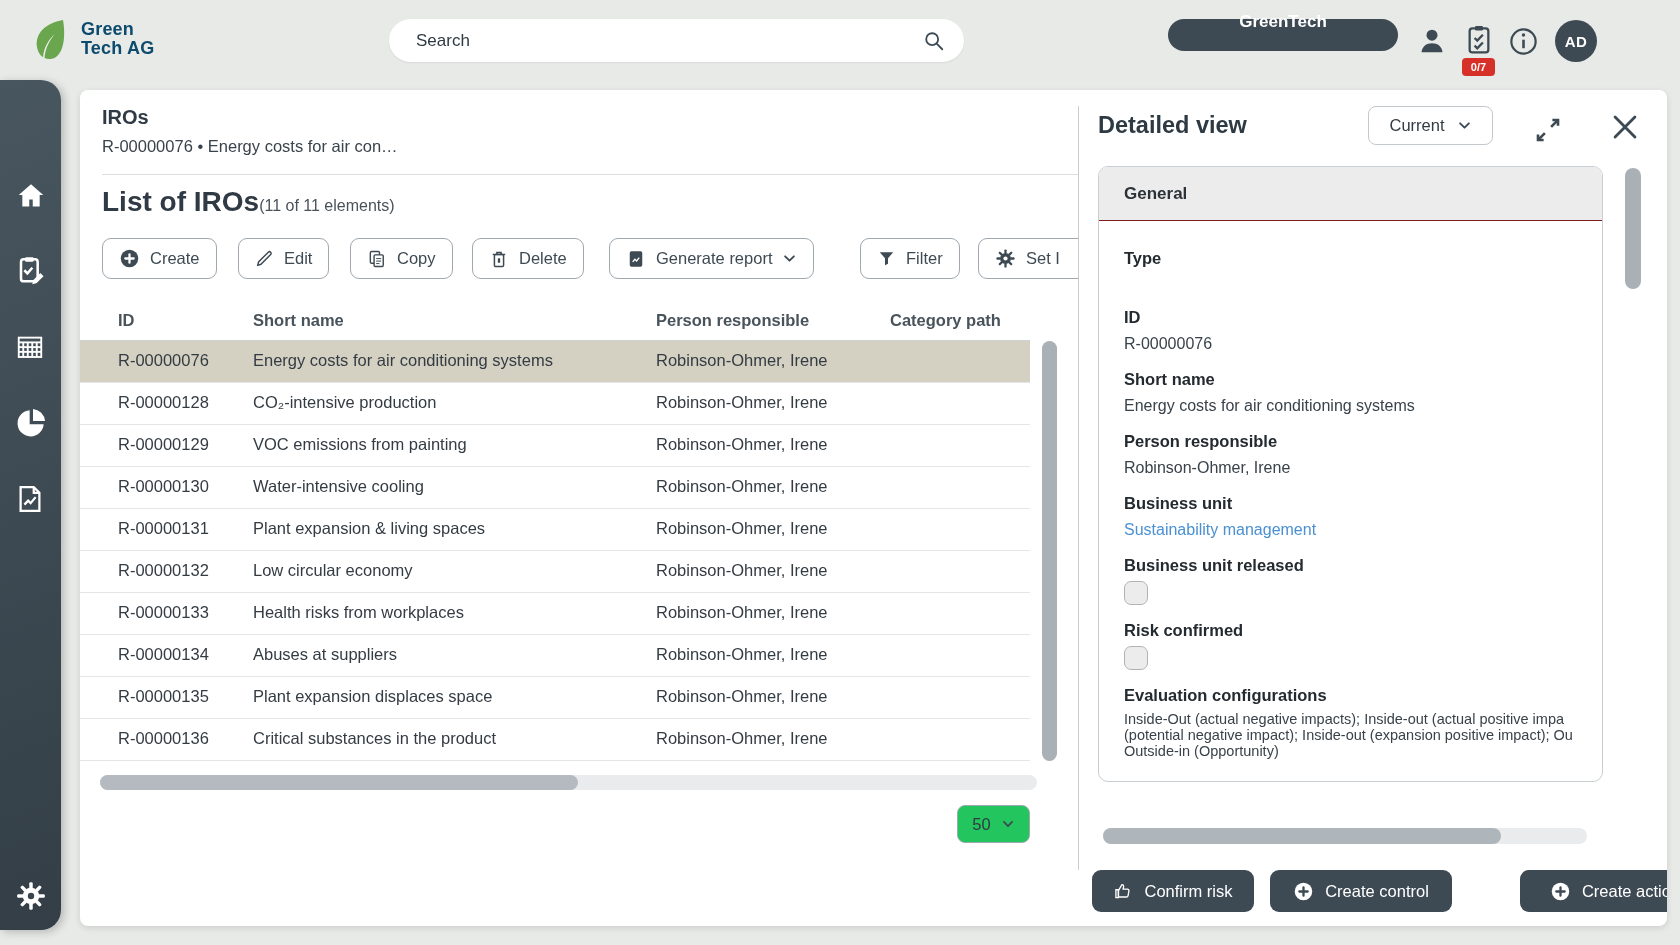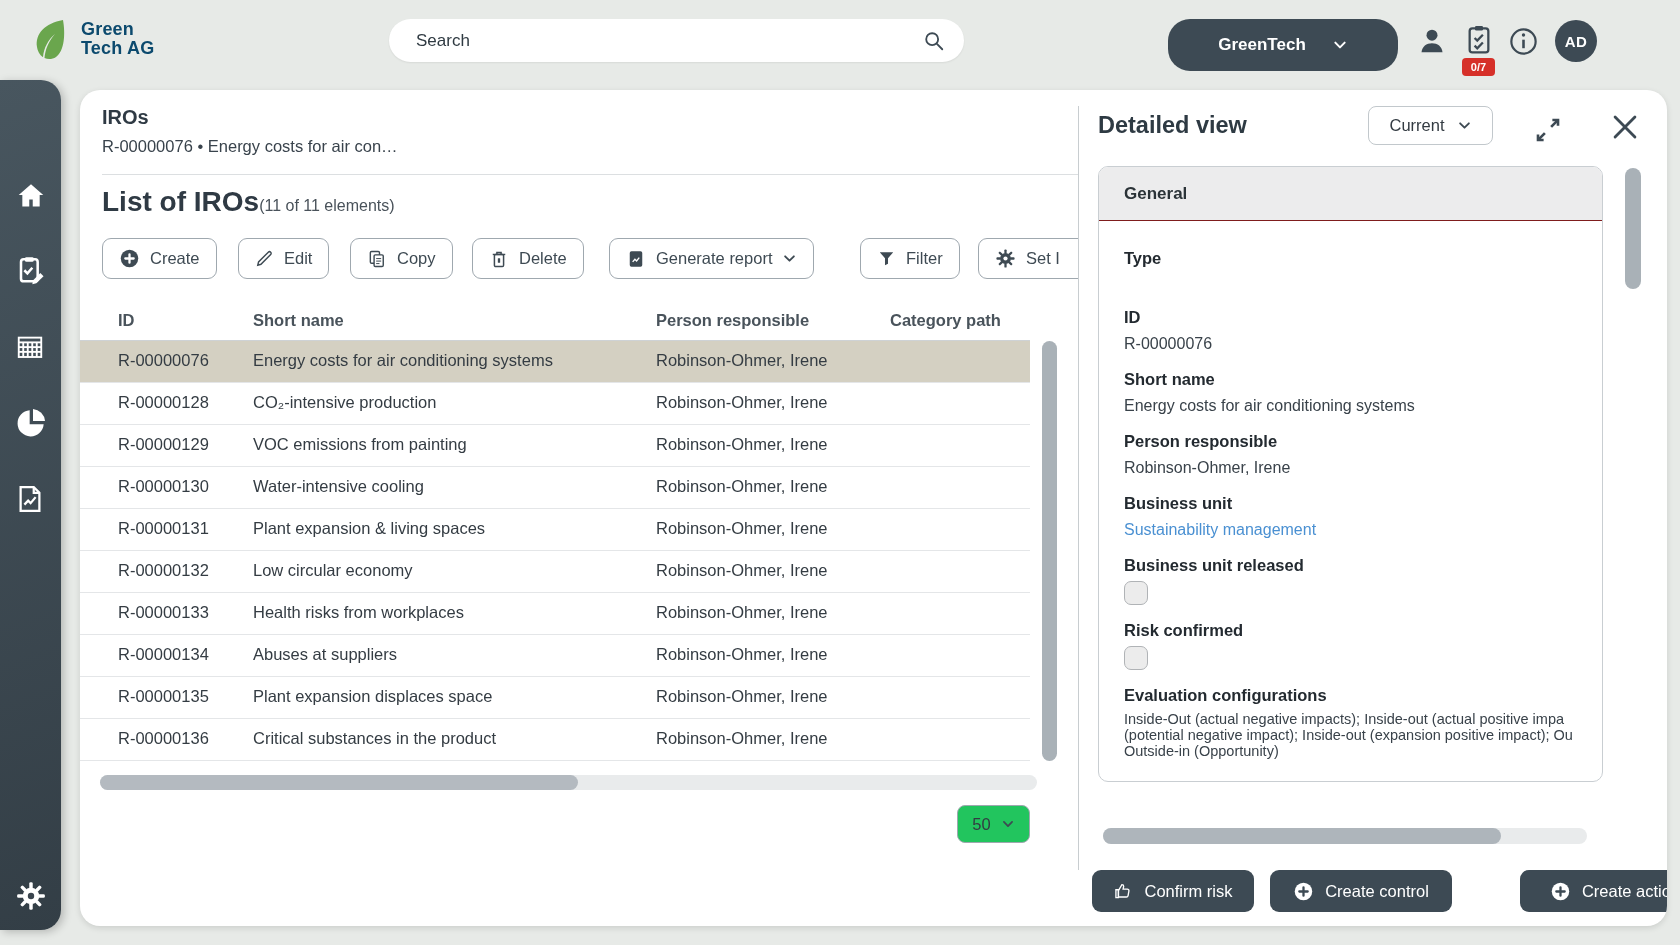--- a/index.html
+++ b/index.html
@@ -8,31 +8,31 @@
   svg { display:block; }
 
   
   .topbar { position:absolute; left:0; top:0; width:1680px; height:80px; }
   .logo { position:absolute; left:27px; top:16px; display:flex; align-items:center; gap:8px; }
   .logotext { font-size:18px; font-weight:bold; line-height:19px; color:#0c4a6e; letter-spacing:.2px; }
   .search { position:absolute; left:389px; top:19px; width:575px; height:43px; background:#fff; border-radius:22px; box-shadow:0 1px 2px rgba(0,0,0,.07); display:flex; align-items:center; }
   .search input { flex:1; border:none; outline:none; background:transparent; font-family:inherit; font-size:17px; color:#2f3a42; padding:0 10px 0 27px; }
   .search input::placeholder { color:#2f3a42; opacity:1; }
   .search .mag { margin-right:19px; }
-  .orgpill { position:absolute; left:1168px; top:19px; width:230px; height:52px; border:none; background:#3d4a54; border-radius:22px; color:#fff; font-family:inherit; font-size:17px; font-weight:bold; display:flex; align-items:center; justify-content:center; gap:26px; cursor:pointer; }
+  .orgpill { position:absolute; left:1168px; top:19px; width:230px; height:32px; border:none; background:#3d4a54; border-radius:22px; color:#fff; font-family:inherit; font-size:17px; font-weight:bold; display:flex; align-items:center; justify-content:center; gap:26px; cursor:pointer;flex-direction:column; }
   .tico { position:absolute; top:26px; width:32px; height:32px; }
   .badge { position:absolute; left:-1px; top:35px; width:33px; height:18px; background:#d63029; border-radius:4px; color:#fff; font-size:11px; font-weight:bold; text-align:center; line-height:18px; }
   .avatar { position:absolute; left:1555px; top:20px; width:42px; height:42px; border-radius:50%; background:#3d4a54; color:#fff; font-size:15px; font-weight:bold; display:flex; align-items:center; justify-content:center; letter-spacing:.5px; }
 
   
   .sidebar { position:absolute; left:0; top:80px; width:61px; height:850px; background:linear-gradient(160deg,#48565f 0%,#333e46 100%); border-radius:0 20px 20px 0; box-shadow:3px 2px 8px rgba(0,0,0,.22); }
   .sicon { position:absolute; left:50%; transform:translateX(-50%); width:32px; height:32px; cursor:pointer; }
 
   
-  .card { position:absolute; left:80px; top:90px; width:1587px; height:836px; background:#fff; border-radius:20px; box-shadow:0 2px 6px rgba(0,0,0,.12); overflow:hidden; }
+  .card { position:absolute; left:80px; top:90px; width:1587px; height:836px; background:#fff; border-radius:8px; box-shadow:0 2px 6px rgba(0,0,0,.12); overflow:hidden; }
 
   
   .main { position:absolute; left:0; top:0; width:998px; height:836px; overflow:hidden; }
   .pgtitle { position:absolute; left:22px; top:16px; font-size:20px; font-weight:bold; color:#2f3a44; }
   .pgsub { position:absolute; left:22px; top:47px; font-size:16.5px; color:#39434c; }
   .mainhr { position:absolute; left:22px; top:84px; width:976px; border-top:1px solid #dcdfe1; }
   .listrow { position:absolute; left:22px; top:96px; display:flex; align-items:baseline; }
   .listtitle { font-size:28px; font-weight:bold; color:#2f3a44; }
   .listcount { font-size:16px; color:#49525a; }
   .tbtn { position:absolute; top:148px; height:41px; border:1px solid #9fa8af; border-radius:9px; background:#fff; display:flex; align-items:center; gap:10px; padding:0 16px; font-family:inherit; font-size:16.5px; color:#3e4a53; cursor:pointer; white-space:nowrap; }

